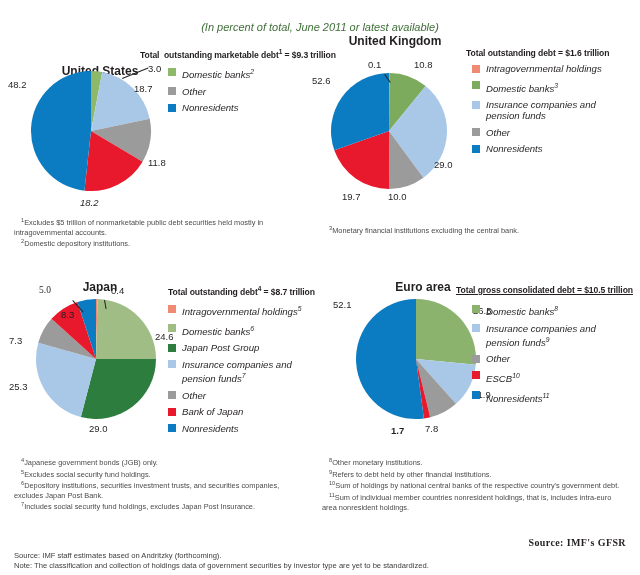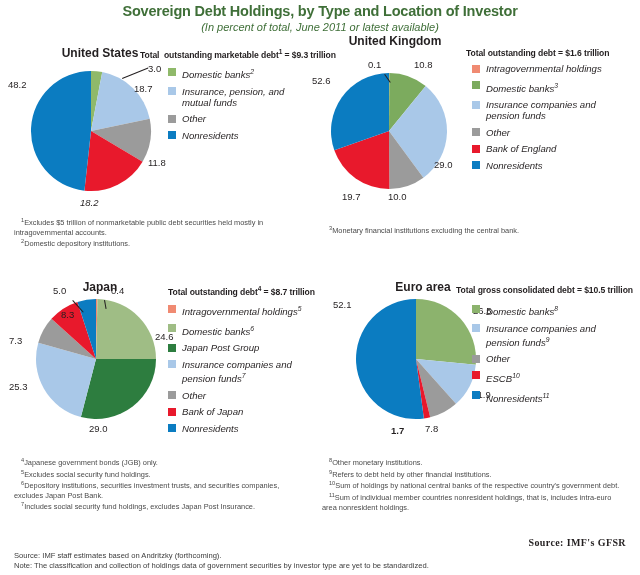--- a/index.html
+++ b/index.html
@@ -63,50 +63,44 @@
     position:absolute;right:14px;top:537px;font-size:10px;font-weight:bold;
     font-family:"Liberation Serif", serif;color:#231f20;letter-spacing:0.4px;
   }
   .source-note{position:absolute;left:14px;top:551px;font-size:7.6px;color:#3c3c3c;line-height:10px;}
 </style>
 </head>
 <body>
 
 <div class="page">
 
-  <div class="title">Sovereign Debt Holdings, by Type and Location of Investor</div>
   <div class="subtitle">(In percent of total, June 2011 or latest available)</div>
 
   <div class="panel">
-    <div class="panel-title" style="left:40px;top:46px;width:120px;">United States</div>
+    <div class="panel-title" style="left:40px;top:64px;width:120px;">United States</div>
     <div class="panel-total" style="left:140px;top:48px;">Total&nbsp; outstanding marketable debt<sup>1</sup> = $9.3 trillion</div>
     <div class="pie-wrap" id="pie-us" style="left: 30px; top: 70px; width: 122px;">
         <svg width="122" height="122" class="pie-svg">
           <path d="M 61 61 L 61.00 1.00 A 60 60 0 0 1 72.25 2.06 Z" fill="#8fb96a"></path>
           <path d="M 61 61 L 72.25 2.06 A 60 60 0 0 1 119.73 48.73 Z" fill="#a9c8e8"></path>
           <path d="M 61 61 L 119.73 48.73 A 60 60 0 0 1 112.58 91.65 Z" fill="#9b9b9b"></path>
           <path d="M 61 61 L 112.58 91.65 A 60 60 0 0 1 54.41 120.64 Z" fill="#e8192c"></path>
           <path d="M 61 61 L 54.41 120.64 A 60 60 0 0 1 61.00 1.00 Z" fill="#0b7cc1"></path>
         </svg>
         <div class="slice-label" style="left: 118px; top: -6px;">3.0</div>
         <div class="leader" style="left: 92px; top: 8px; width: 28px; height: 1px; transform: rotate(-22deg); transform-origin: 0px 0px;"></div>
         <div class="slice-label" style="left: 104px; top: 14px;">18.7</div>
         <div class="slice-label" style="left: 118px; top: 88px;">11.8</div>
         <div class="slice-label" style="left: 50px; top: 128px; font-style: italic;">18.2</div>
         <div class="slice-label" style="left: -22px; top: 10px;">48.2</div>
       </div>
     <div class="legend" id="legend-us" style="left:168px;top:66px;width:145px;">
         <div class="legend-row">
           <span class="swatch" style="background: rgb(143, 185, 106);"></span>
           <span class="legend-label">Domestic banks<sup>2</sup></span>
-        </div>
-        <div class="legend-row">
-          <span class="swatch" style="background: rgb(169, 200, 232);"></span>
-          <span class="legend-label">Insurance, pension, and
-mutual funds</span>
         </div>
         <div class="legend-row">
           <span class="swatch" style="background: rgb(155, 155, 155);"></span>
           <span class="legend-label">Other</span>
         </div>
         <div class="legend-row">
           <span class="swatch" style="background: rgb(11, 124, 193);"></span>
           <span class="legend-label">Nonresidents</span>
         </div>
       </div>
@@ -146,24 +140,20 @@
           <span class="legend-label">Domestic banks<sup>3</sup></span>
         </div>
         <div class="legend-row">
           <span class="swatch" style="background: rgb(169, 200, 232);"></span>
           <span class="legend-label">Insurance companies and
 pension funds</span>
         </div>
         <div class="legend-row">
           <span class="swatch" style="background: rgb(155, 155, 155);"></span>
           <span class="legend-label">Other</span>
-        </div>
-        <div class="legend-row">
-          <span class="swatch" style="background: rgb(232, 25, 44);"></span>
-          <span class="legend-label">Bank of England</span>
         </div>
         <div class="legend-row">
           <span class="swatch" style="background: rgb(11, 124, 193);"></span>
           <span class="legend-label">Nonresidents</span>
         </div>
       </div>
     <div class="footnotes" id="fn-uk" style="left:322px;top:224px;width:300px;">
         <p><sup>3</sup>Monetary financial institutions excluding the central bank.</p>
       </div>
   </div>
@@ -181,21 +171,21 @@
           <path d="M 61 61 L 16.46 20.80 A 60 60 0 0 1 42.44 3.94 Z" fill="#e8192c"></path>
           <path d="M 61 61 L 42.44 3.94 A 60 60 0 0 1 61.00 1.00 Z" fill="#0b7cc1"></path>
         </svg>
         <div class="slice-label" style="left: 76px; top: -12px;">0.4</div>
         <div class="leader" style="left: 70px; top: 2px; width: 9px; height: 1px; transform: rotate(80deg); transform-origin: 0px 0px;"></div>
         <div class="slice-label" style="left: 120px; top: 34px;">24.6</div>
         <div class="slice-label" style="left: 54px; top: 126px;">29.0</div>
         <div class="slice-label" style="left: -26px; top: 84px;">25.3</div>
         <div class="slice-label" style="left: -26px; top: 38px;">7.3</div>
         <div class="slice-label" style="left: -18px; top: 12px; padding-left: 44px;">8.3</div>
-        <div class="slice-label" style="left: 18px; top: -12px;">5.0</div>
+        <div class="slice-label" style="left: 4px; top: -12px; font-family: Liberation Serif, serif;">5.0</div>
         <div class="leader" style="left: 38px; top: 2px; width: 16px; height: 1px; transform: rotate(48deg); transform-origin: 0px 0px;"></div>
       </div>
     <div class="legend" id="legend-jp" style="left:168px;top:303px;width:150px;">
         <div class="legend-row">
           <span class="swatch" style="background: rgb(240, 138, 114);"></span>
           <span class="legend-label">Intragovernmental holdings<sup>5</sup></span>
         </div>
         <div class="legend-row">
           <span class="swatch" style="background: rgb(159, 189, 133);"></span>
           <span class="legend-label">Domestic banks<sup>6</sup></span>
@@ -225,21 +215,21 @@
     <div class="footnotes" id="fn-jp" style="left:14px;top:456px;width:295px;">
         <p><sup>4</sup>Japanese government bonds (JGB) only.</p>
         <p><sup>5</sup>Excludes social security fund holdings.</p>
         <p><sup>6</sup>Depository institutions, securities investment trusts, and securities companies, excludes Japan Post Bank.</p>
         <p><sup>7</sup>Includes social security fund holdings, excludes Japan Post Insurance.</p>
       </div>
   </div>
 
   <div class="panel">
     <div class="panel-title" style="left:368px;top:280px;width:110px;">Euro area</div>
-    <div class="panel-total" style="left:456px;top:285px;">Total gross consolidated debt = $10.5 trillion</div>
+    <div class="panel-total" style="left:456px;top:285px;text-decoration:underline;">Total gross consolidated debt = $10.5 trillion</div>
     <div class="pie-wrap" id="pie-ea" style="left: 355px; top: 298px; width: 122px;">
         <svg width="122" height="122" class="pie-svg">
           <path d="M 61 61 L 61.00 1.00 A 60 60 0 0 1 120.73 66.65 Z" fill="#8cb36d"></path>
           <path d="M 61 61 L 120.73 66.65 A 60 60 0 0 1 100.96 105.76 Z" fill="#a9c8e8"></path>
           <path d="M 61 61 L 100.96 105.76 A 60 60 0 0 1 75.19 119.30 Z" fill="#9b9b9b"></path>
           <path d="M 61 61 L 75.19 119.30 A 60 60 0 0 1 68.89 120.48 Z" fill="#e8192c"></path>
           <path d="M 61 61 L 68.89 120.48 A 60 60 0 1 1 61.00 1.00 Z" fill="#0b7cc1"></path>
         </svg>
         <div class="slice-label" style="left: 118px; top: 8px;">26.5</div>
         <div class="slice-label" style="left: 118px; top: 92px;">11.9</div>

